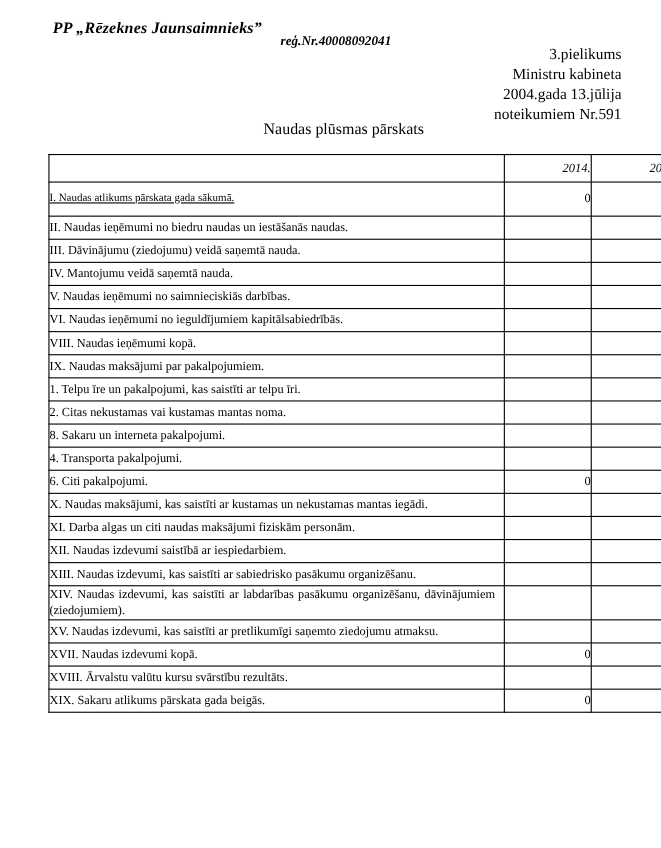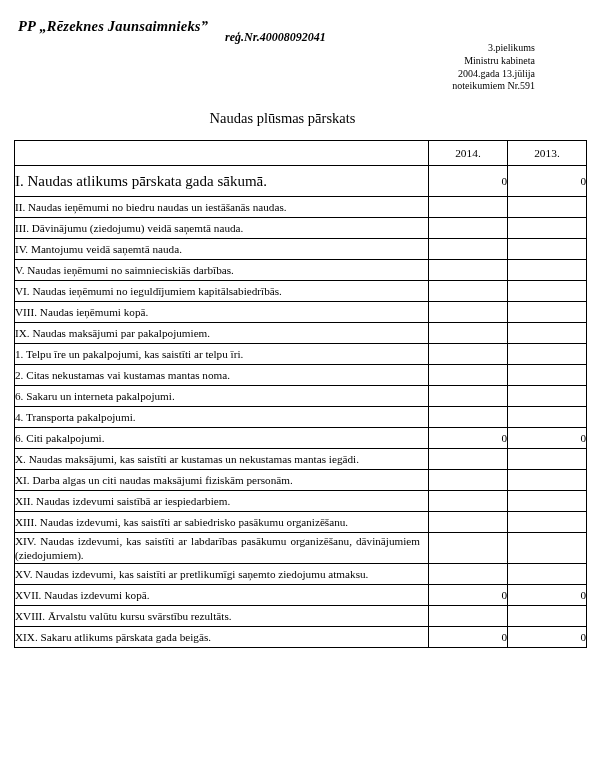--- a/index.html
+++ b/index.html
@@ -14,20 +14,21 @@
     color: #000000;
     position: relative;
     overflow: hidden;
   }
   .page {
     position: relative;
     width: 565px;
     height: 771px;
     padding: 0;
     box-sizing: border-box;
+    margin-left: 30px;
   }
   .org-name {
     position: absolute;
     left: 18px;
     top: 18px;
     font-family: "Liberation Serif", serif;
     font-weight: bold;
     font-style: italic;
     font-size: 14.5px;
     letter-spacing: 0.2px;
@@ -39,21 +40,21 @@
     font-family: "Liberation Serif", serif;
     font-weight: bold;
     font-style: italic;
     font-size: 12px;
   }
   .annex {
     position: absolute;
     right: 30px;
     top: 42px;
     text-align: right;
-    font-size: 10px;
+    font-size: 14px;
     line-height: 1.28;
   }
   .annex div {
     white-space: nowrap;
   }
   .doc-title {
     position: absolute;
     left: 0;
     right: 0;
     top: 110px;
@@ -74,24 +75,25 @@
   table.sheet col.c-y1 { width: 79px; }
   table.sheet col.c-y2 { width: 79px; }
 
   table.sheet th, table.sheet td {
     border: 1px solid #000000;
     padding: 0;
     vertical-align: middle;
   }
   th.year-head {
     height: 24px;
-    text-align: center;
+    text-align: right;
     padding-right: 8px;
     font-weight: normal;
     font-size: 11.4px;
+    font-style: italic;
   }
   th.blank-head {
     height: 24px;
     border-left: none;
     border-top: none;
     border-bottom: none;
   }
   td.label {
     padding: 3px 4px 3px 7px;
     line-height: 1.25;
@@ -101,23 +103,24 @@
     text-align: justify;
     padding-right: 8px;
   }
   td.val {
     text-align: right;
     padding-right: 8px;
   }
   tr.r-normal td { height: 20px; }
   tr.r-tall td { height: 30px; }
   .big-row td.label {
-    font-size: 15px;
+    font-size: 10px;
     padding-top: 5px;
     padding-bottom: 5px;
+    text-decoration: underline;
   }
 </style>
 </head>
 <body>
 
 <div class="page">
 
   <div class="org-name">PP „Rēzeknes Jaunsaimnieks”</div>
   <div class="reg-no">reģ.Nr.40008092041</div>
 
@@ -188,21 +191,21 @@
           <td class="label">1. Telpu īre un pakalpojumi, kas saistīti ar telpu īri.</td>
           <td class="val"></td>
           <td class="val"></td>
         </tr>
         <tr class="r-normal">
           <td class="label">2. Citas nekustamas vai kustamas mantas noma.</td>
           <td class="val"></td>
           <td class="val"></td>
         </tr>
         <tr class="r-normal">
-          <td class="label">6. Sakaru un interneta pakalpojumi.</td>
+          <td class="label">8. Sakaru un interneta pakalpojumi.</td>
           <td class="val"></td>
           <td class="val"></td>
         </tr>
         <tr class="r-normal">
           <td class="label">4. Transporta pakalpojumi.</td>
           <td class="val"></td>
           <td class="val"></td>
         </tr>
         <tr class="r-normal">
           <td class="label">6. Citi pakalpojumi.</td>

